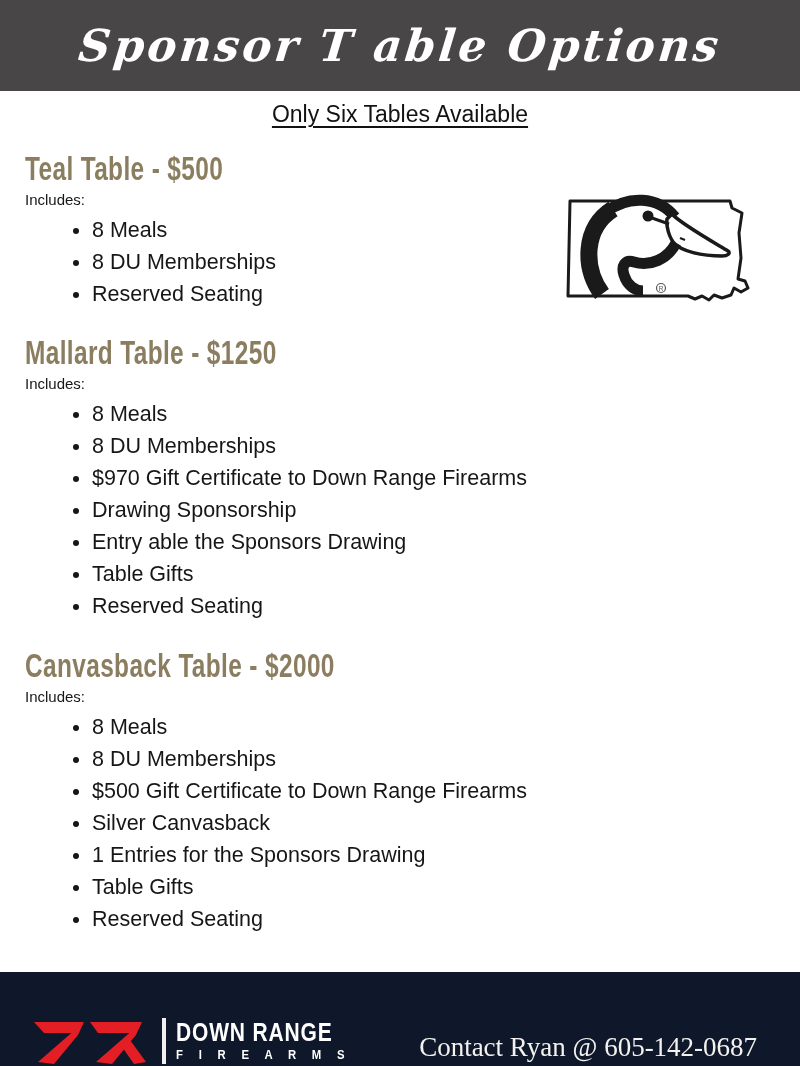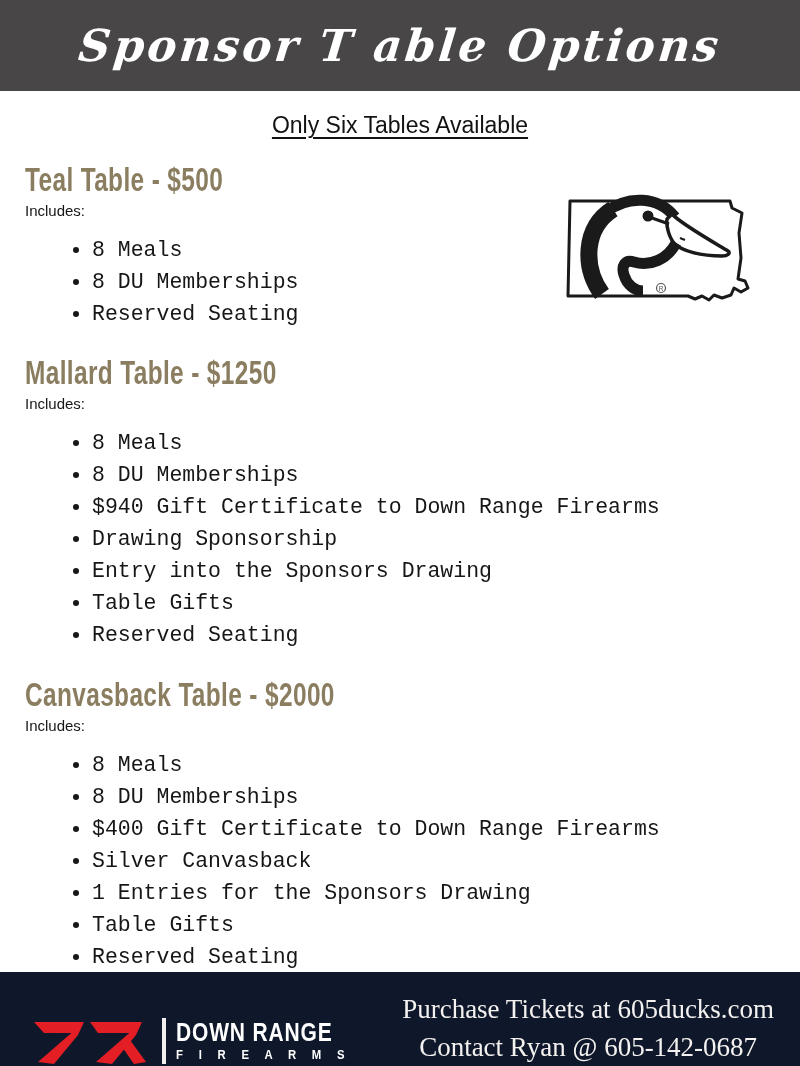--- a/index.html
+++ b/index.html
@@ -27,21 +27,21 @@
     font-family: "DejaVu Serif", serif;
     font-style: italic;
     font-weight: 600;
     font-size: 44px;
     letter-spacing: 3px;
     transform: skewX(-6deg);
   }
 
   
   .availability {
-    margin-top: 19px;
+    margin-top: 8px;
     text-align: center;
     font-size: 23px;
     line-height: 30px;
     color: #121212;
     text-decoration: underline;
     text-decoration-thickness: 2px;
     text-underline-offset: 4px;
   }
   .sections { margin-left: 25px; }
   .table-heading {
@@ -56,24 +56,23 @@
   }
   .mt1 { margin-top: 22px; }
   .mt2 { margin-top: 25px; }
   .mt3 { margin-top: 26px; }
   .includes {
     font-size: 15px;
     line-height: 28px;
     color: #161616;
   }
   ul.benefits {
-    margin: 9px 0 0 50px;
+    margin: 0 0 0 50px;
     padding-left: 17px;
     list-style: disc;
-    font-family: Liberation Mono, monospace;
   }
   ul.benefits li {
     font-size: 21.5px;
     line-height: 32px;
     color: #161616;
   }
 
   
   .du-logo {
     position: absolute;
@@ -173,35 +172,35 @@
           <li>Reserved Seating</li>
         </ul>
     </section>
 
     <section>
       <h2 class="table-heading mt2">Mallard Table - $1250</h2>
       <div class="includes">Includes:</div>
       <ul class="benefits">
           <li>8 Meals</li>
           <li>8 DU Memberships</li>
-          <li>$940 Gift Certificate to Down Range Firearms</li>
+          <li>$970 Gift Certificate to Down Range Firearms</li>
           <li>Drawing Sponsorship</li>
-          <li>Entry into the Sponsors Drawing</li>
+          <li>Entry able the Sponsors Drawing</li>
           <li>Table Gifts</li>
           <li>Reserved Seating</li>
         </ul>
     </section>
 
     <section>
       <h2 class="table-heading mt3">Canvasback Table - $2000</h2>
       <div class="includes">Includes:</div>
       <ul class="benefits">
           <li>8 Meals</li>
           <li>8 DU Memberships</li>
-          <li>$400 Gift Certificate to Down Range Firearms</li>
+          <li>$500 Gift Certificate to Down Range Firearms</li>
           <li>Silver Canvasback</li>
           <li>1 Entries for the Sponsors Drawing</li>
           <li>Table Gifts</li>
           <li>Reserved Seating</li>
         </ul>
     </section>
 
   </div>
 
   <footer class="footer-band">
@@ -214,18 +213,17 @@
         <polygon points="122,6 76,46 92,48 116,19" fill="#e31e24"></polygon>
         <polygon points="100,28 114,48 126,46 110,24" fill="#e31e24"></polygon>
       </svg>
       <div class="brand-divider"></div>
       <div class="brand-text">
         <span class="brand-line1">DOWN RANGE</span>
         <span class="brand-line2">F I R E A R M S</span>
       </div>
     </div>
     <div class="footer-right">
-      <div>Purchase Tickets at 605ducks.com</div>
       <div>Contact Ryan @ 605-142-0687</div>
     </div>
   </footer>
 
 </div>
 
 </body></html>

